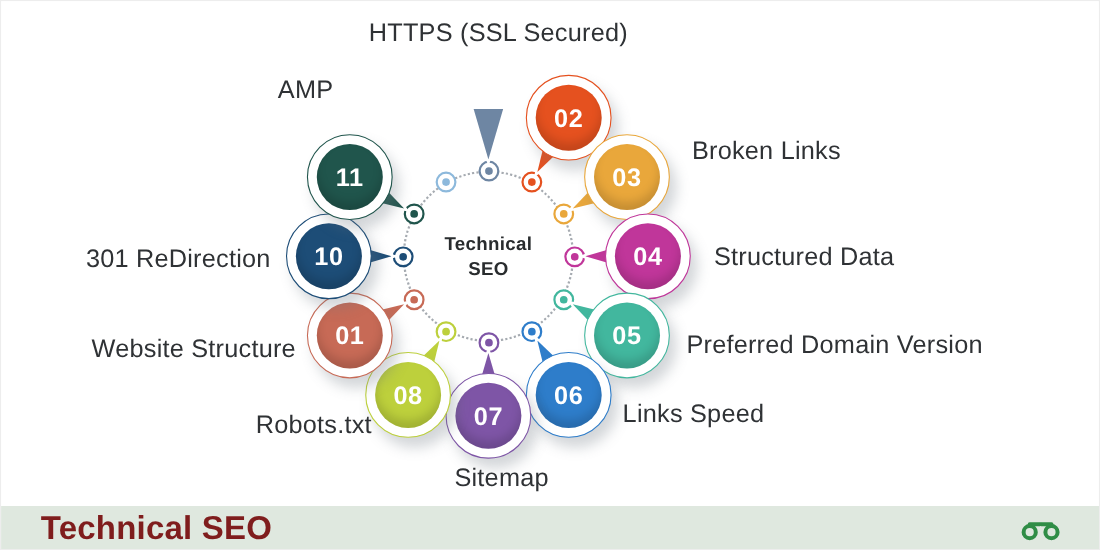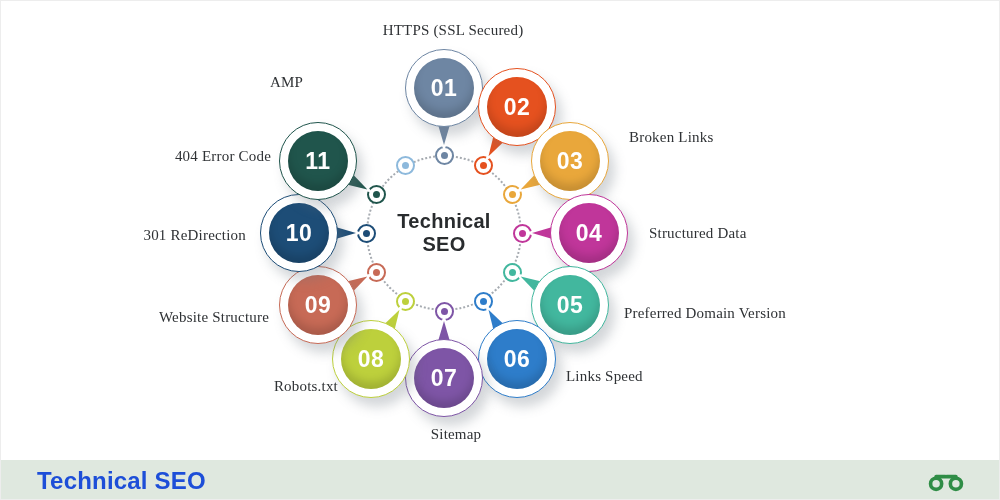--- a/index.html
+++ b/index.html
@@ -39,38 +39,38 @@
     display:flex;align-items:center;justify-content:center;
   }
   .pin-inner{
     width:60px;height:60px;border-radius:50%;background:var(--c,#888);
     box-shadow:inset 0 -7px 9px rgba(0,0,0,.15);
     display:flex;align-items:center;justify-content:center;
   }
   .num{color:#fff;font-weight:bold;font-size:23px;letter-spacing:.5px;}
   
   .lbl{
-    position:absolute;white-space:nowrap;font-size:15px;color:#2f3235;z-index:3;
-    transform:translate(0,-50%);letter-spacing:.2px;font-family:Liberation Serif, serif;
+    position:absolute;white-space:nowrap;font-size:23px;color:#2f3235;z-index:3;
+    transform:translate(0,-50%);letter-spacing:.2px;
   }
   .lbl.center{transform:translate(-50%,-50%);}
   .lbl.right{transform:translate(-100%,-50%);}
   
   .center-title{
     position:absolute;left:443px;top:232px;transform:translate(-50%,-50%);
-    text-align:center;font-weight:bold;font-size:20px;line-height:23px;color:#292c2e;
+    text-align:center;font-weight:bold;font-size:17px;line-height:23px;color:#292c2e;
     letter-spacing:.3px;z-index:1;
   }
   
   .footer{
     position:absolute;left:0;top:459px;width:1000px;height:41px;background:var(--bar,#dfe8df);
     display:flex;align-items:center;justify-content:space-between;
     padding:0 36px;box-sizing:border-box;z-index:4;
   }
-  .footer-title{font-size:24px;font-weight:bold;color:#1d4ed8;letter-spacing:.2px;}
+  .footer-title{font-size:30px;font-weight:bold;color:#7f1d1d;letter-spacing:.2px;}
   .logo{display:flex;align-items:center;}
 </style>
 </head>
 <body>
 
 <div class="stage">
 
   <div class="dotring"></div>
 
   <div class="center-title">
@@ -113,25 +113,20 @@
     </div>
   <div class="ringdot" style="left: 404px; top: 164px; --c: #8db9dc;">
       <i></i>
     </div>
 
   <div class="bubble" style="left: 443px; top: 87px; --c: #6e86a3;">
     <div class="tailwrap" style="transform:rotate(0deg)">
         <div class="tail-white"></div>
         <div class="tail-color"></div>
       </div>
-    <div class="pin-outer">
-        <div class="pin-inner">
-          <span class="num">01</span>
-        </div>
-      </div>
   </div>
   <div class="bubble" style="left: 516px; top: 106px; --c: #e5511f;">
     <div class="tailwrap" style="transform:rotate(30deg)">
         <div class="tail-white"></div>
         <div class="tail-color"></div>
       </div>
     <div class="pin-outer">
         <div class="pin-inner">
           <span class="num">02</span>
         </div>
@@ -203,21 +198,21 @@
         </div>
       </div>
   </div>
   <div class="bubble" style="left: 317px; top: 304px; --c: #c76a56;">
     <div class="tailwrap" style="transform:rotate(240deg)">
         <div class="tail-white"></div>
         <div class="tail-color"></div>
       </div>
     <div class="pin-outer">
         <div class="pin-inner">
-          <span class="num">09</span>
+          <span class="num">01</span>
         </div>
       </div>
   </div>
   <div class="bubble" style="left: 298px; top: 232px; --c: #1d4d77;">
     <div class="tailwrap" style="transform:rotate(270deg)">
         <div class="tail-white"></div>
         <div class="tail-color"></div>
       </div>
     <div class="pin-outer">
         <div class="pin-inner">
@@ -239,21 +234,20 @@
 
   <div class="lbl center" style="left:452px;top:29px">HTTPS (SSL Secured)</div>
   <div class="lbl" style="left:628px;top:136px">Broken Links</div>
   <div class="lbl" style="left:648px;top:232px">Structured Data</div>
   <div class="lbl" style="left:623px;top:312px">Preferred Domain Version</div>
   <div class="lbl" style="left:565px;top:375px">Links Speed</div>
   <div class="lbl center" style="left:455px;top:433px">Sitemap</div>
   <div class="lbl right" style="left:337px;top:385px">Robots.txt</div>
   <div class="lbl right" style="left:268px;top:316px">Website Structure</div>
   <div class="lbl right" style="left:245px;top:234px">301 ReDirection</div>
-  <div class="lbl right" style="left:270px;top:155px">404 Error Code</div>
   <div class="lbl right" style="left:302px;top:81px">AMP</div>
 
   <div class="footer" style="--bar: #dfe8df;">
     <div class="footer-title">Technical SEO</div>
     <div class="logo" style="--logo: #2f8d46;">
       <svg width="38" height="24" viewBox="0 0 48 26" aria-hidden="true">
         <g fill="none" stroke="var(--logo,#2f8d46)" stroke-width="4.6" stroke-linecap="round">
           <circle cx="11.5" cy="16.5" r="7"></circle>
           <circle cx="36.5" cy="16.5" r="7"></circle>
           <path d="M11.5 7.5 H23.2"></path>

